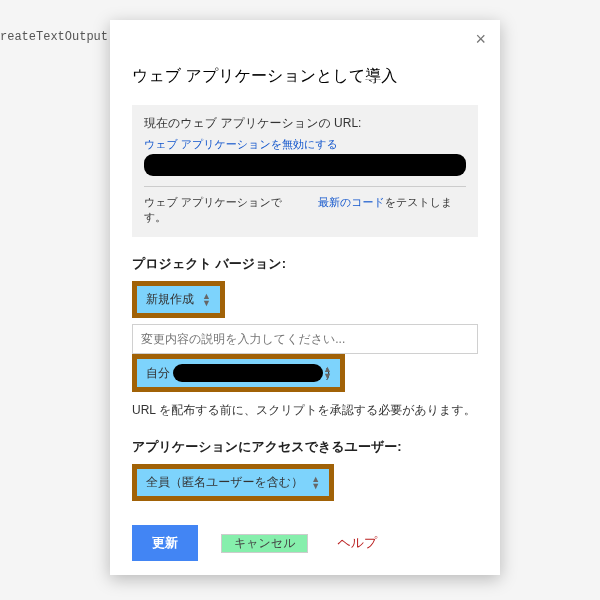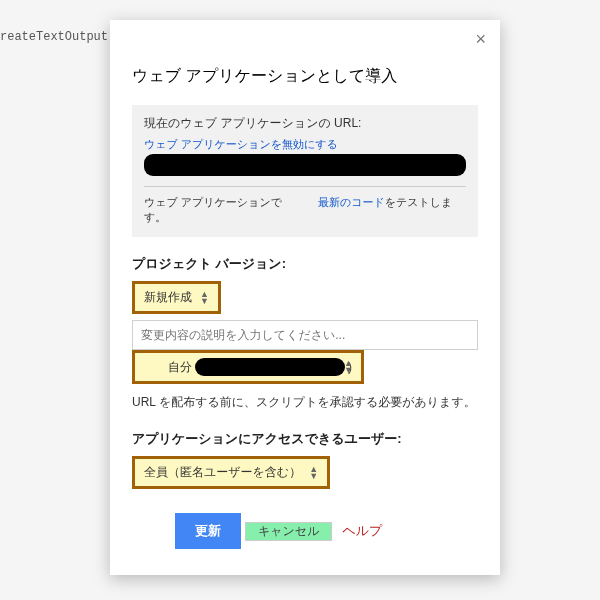--- a/index.html
+++ b/index.html
@@ -90,31 +90,30 @@
   .section-label {
     font-weight: bold;
     font-size: 13px;
     color: #222;
     margin-top: 18px;
     margin-bottom: 8px;
   }
   .select-like {
     display: inline-flex;
     align-items: center;
-    border: 3px solid #a16207;
-    background: #fef9c3;
+    border: 5px solid #a16207;
+    background: #7dd3fc;
     padding: 5px 9px;
     font-size: 12px;
     color: #333;
     cursor: pointer;
     position: relative;
   }
   .select-wide {
-    width: 232px;
-    justify-content: flex-end;
+    width: 213px;
   }
   .select-arrows {
     font-size: 9px;
     color: #666;
     margin-left: 8px;
     line-height: 7px;
     display: inline-block;
   }
   .select-arrows-right {
     position: absolute;
@@ -141,22 +140,21 @@
   .note-text {
     font-size: 12px;
     color: #333;
     margin-top: 8px;
     line-height: 1.7;
   }
   .button-row {
     margin-top: 24px;
     display: flex;
     align-items: center;
-    gap: 4px;
-    margin-left: 43px;
+    gap: 23px;
   }
   .btn-primary {
     background: #4285f4;
     color: #fff;
     border: none;
     padding: 9px 20px;
     font-size: 13px;
     font-weight: bold;
     cursor: pointer;
   }

